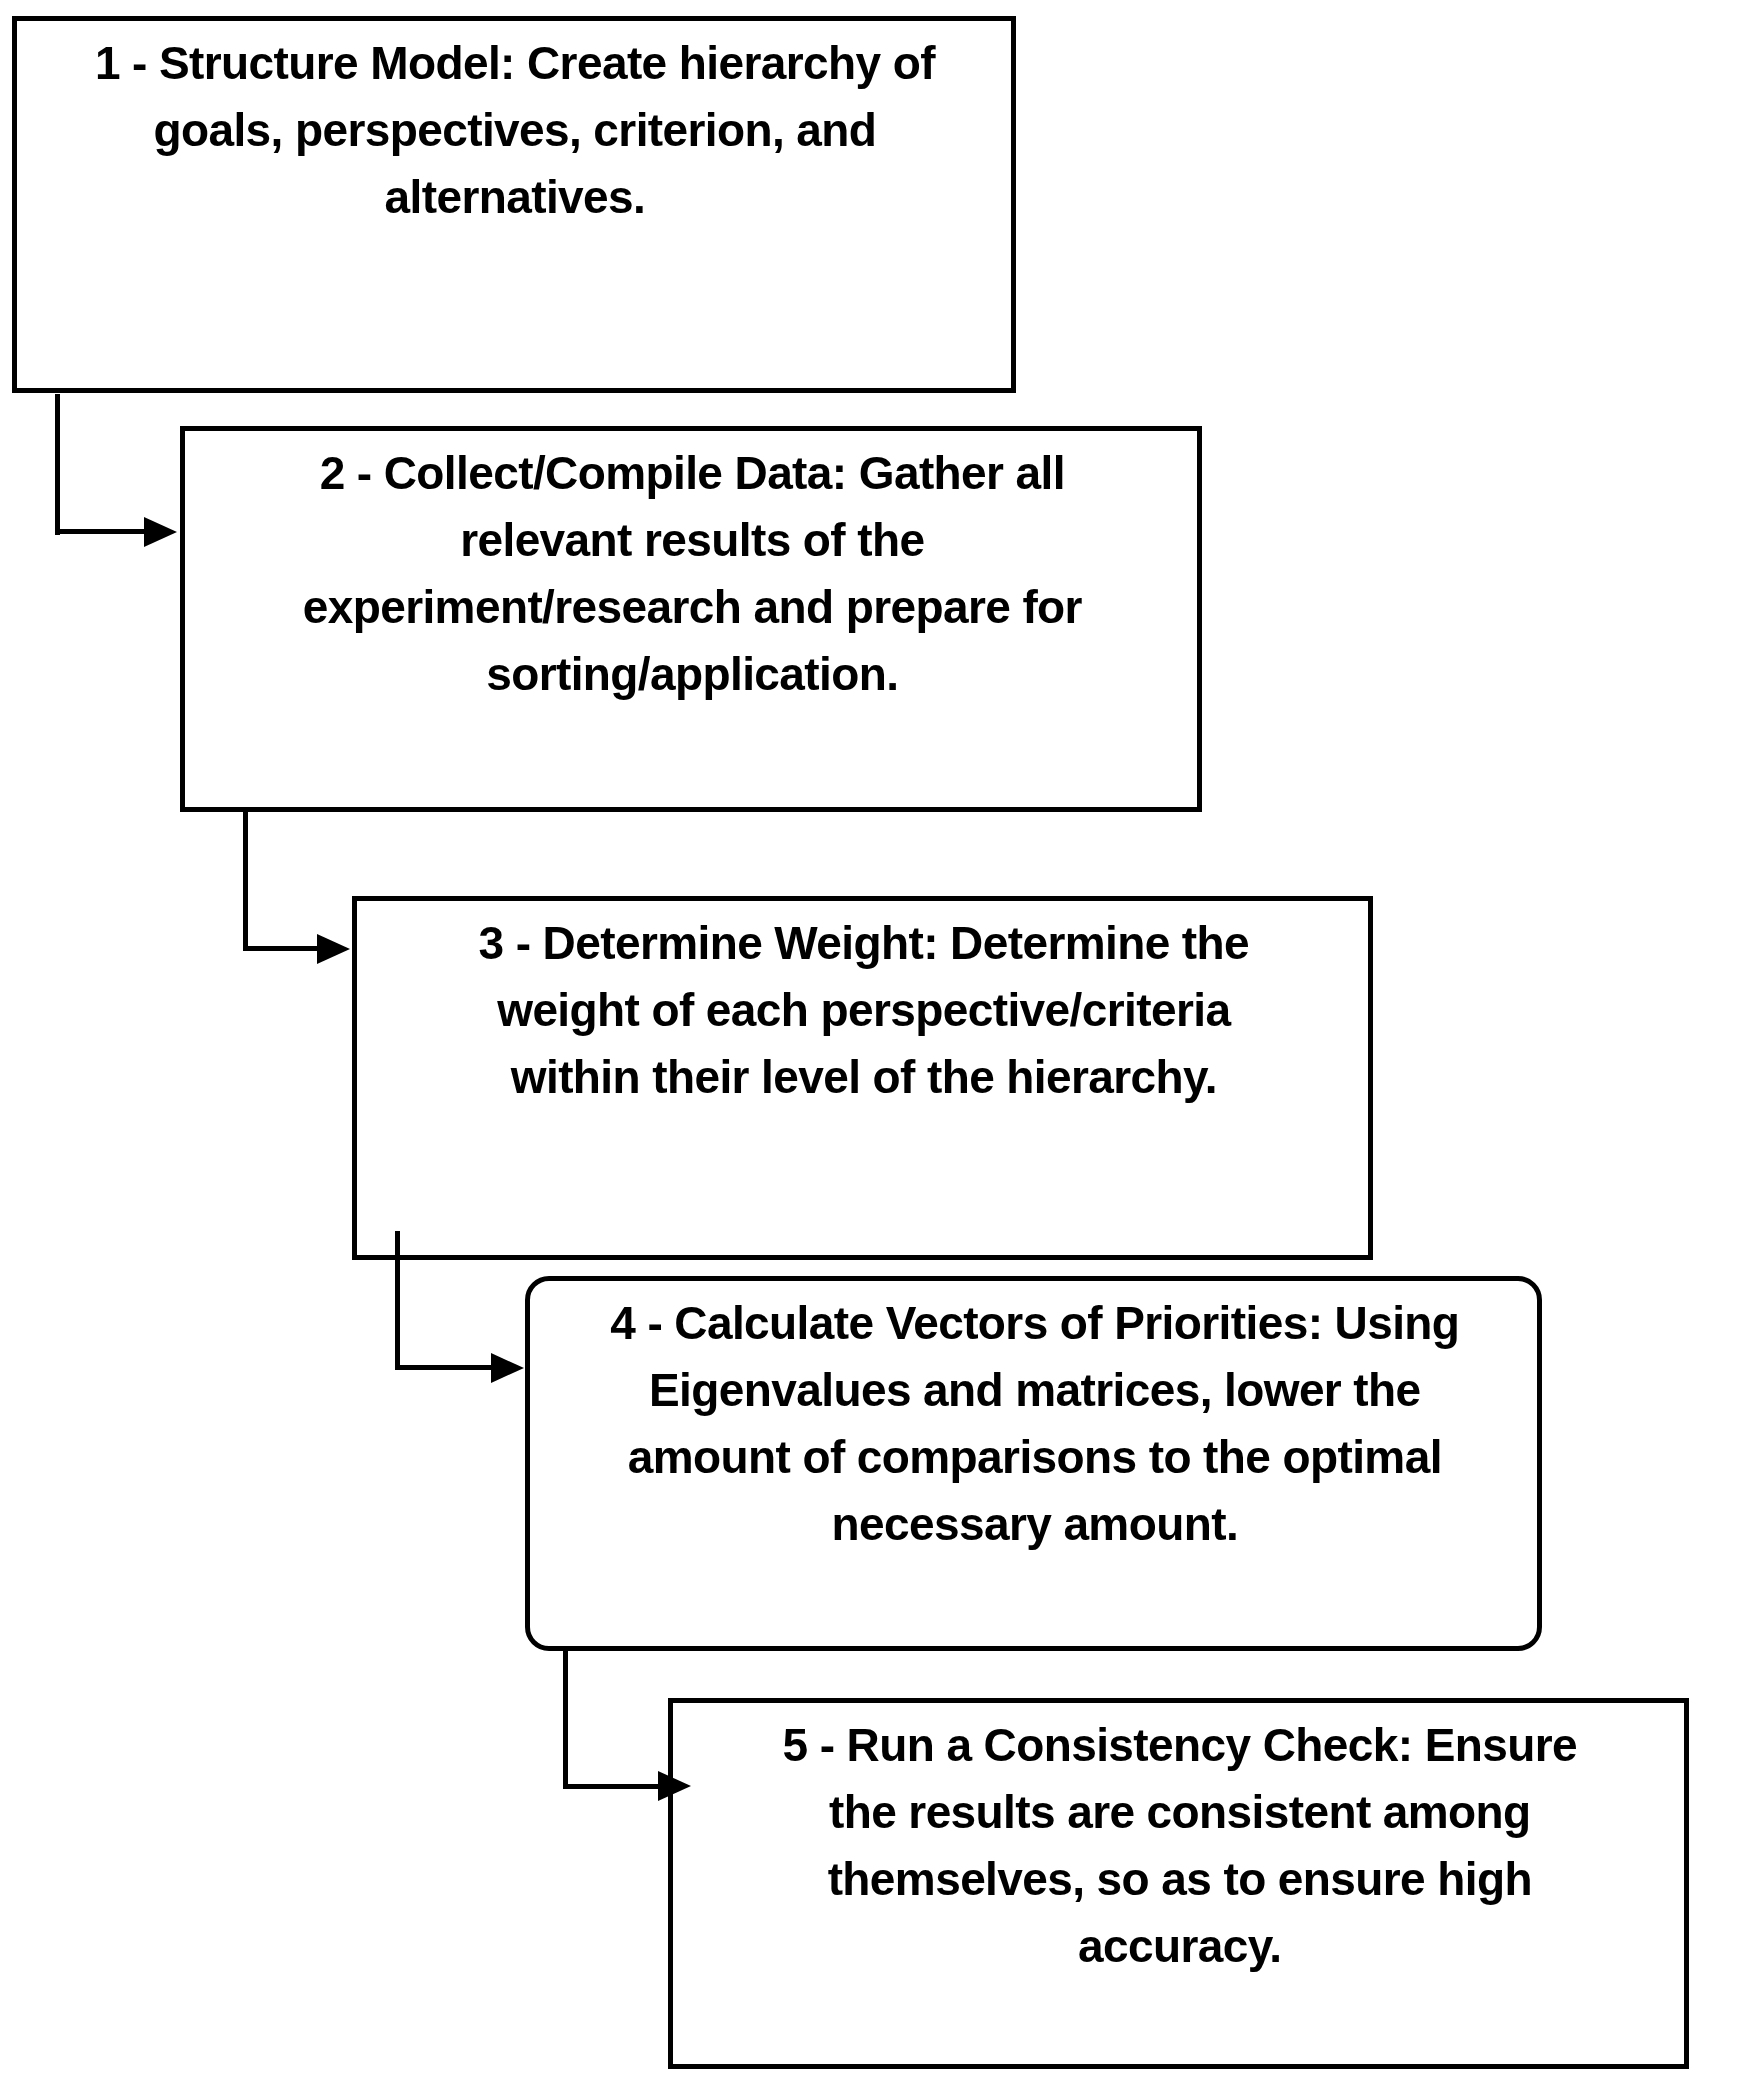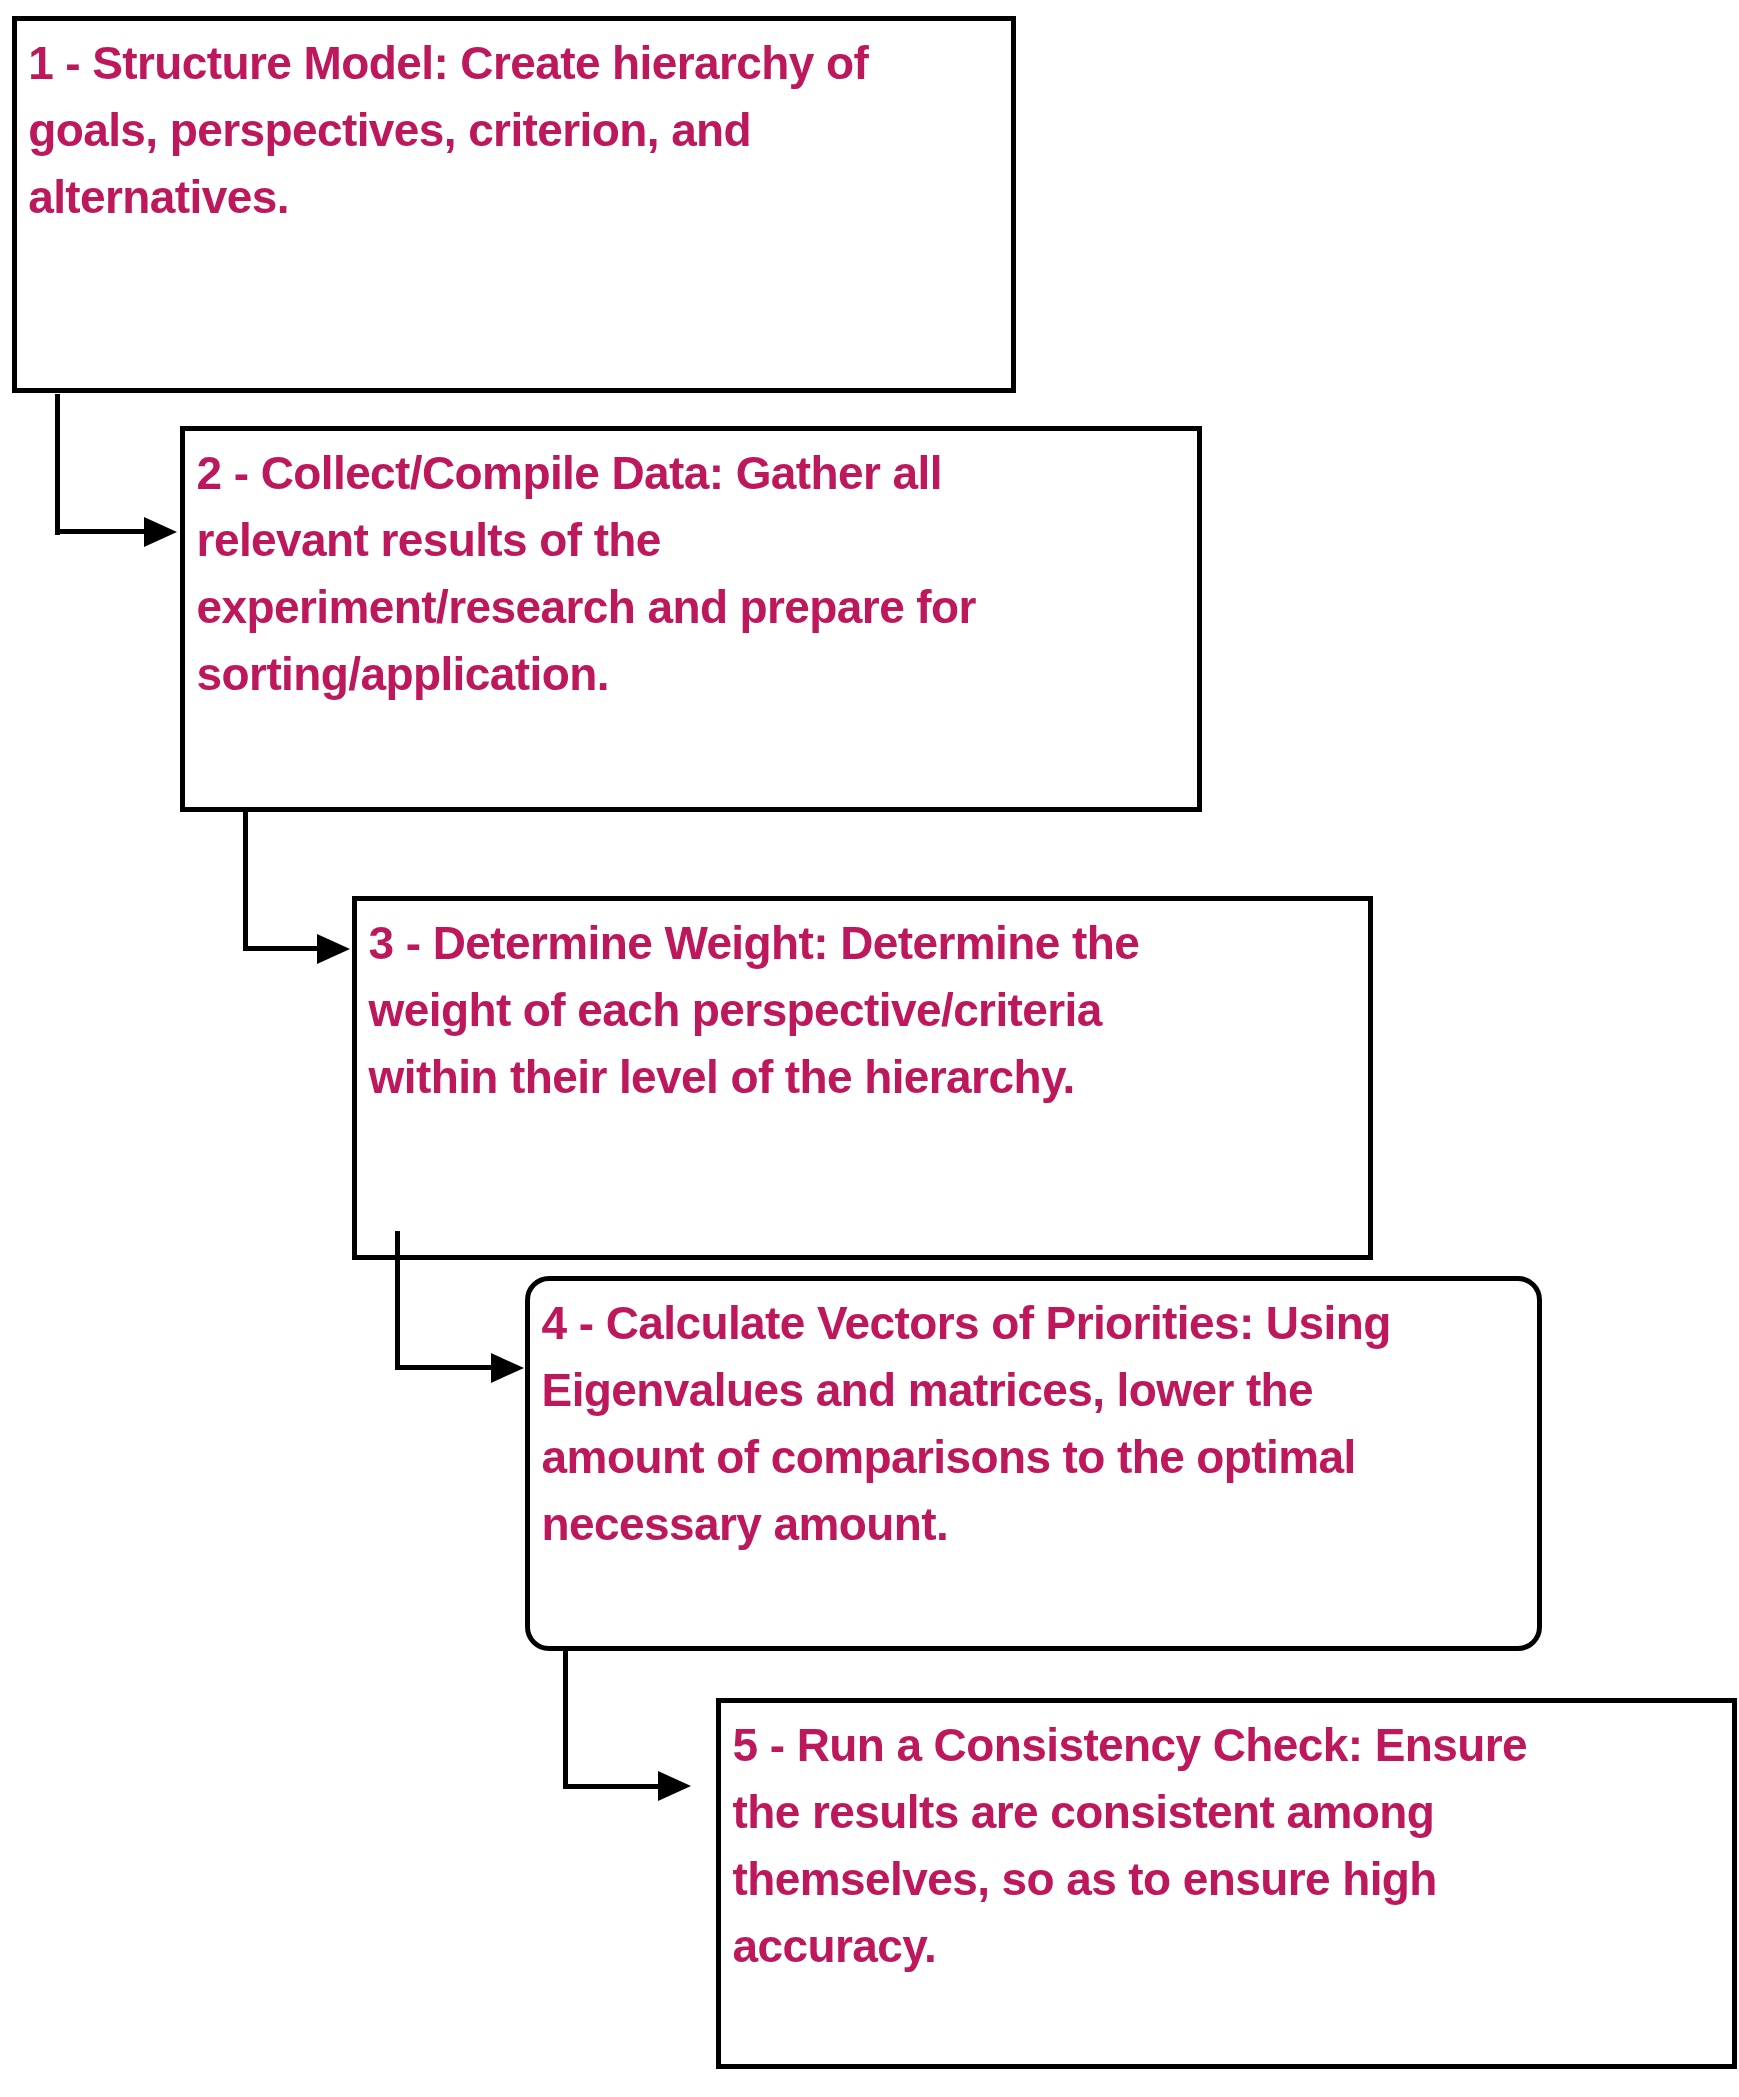--- a/index.html
+++ b/index.html
@@ -19,29 +19,30 @@
     position: absolute;
     box-sizing: border-box;
     background: #ffffff;
     border: 5.8px solid #000000;
   }
   .step-text {
     font-size: 46px;
     font-weight: 700;
     line-height: 67px;
     letter-spacing: -0.6px;
-    color: #be185d;
+    color: #000000;
     padding: 9px 9px 0 11.6px;
     white-space: pre-line;
+    text-align: center;
   }
   .box1 { left: 11.6px;   top: 16px;   width: 1004px; height: 377px; }
   .box2 { left: 180px;  top: 426px;  width: 1022px; height: 386px; }
   .box3 { left: 352px;  top: 896px; width: 1021px; height: 364px; }
   .box4 { left: 525px;  top: 1276px; width: 1017px; height: 375px; border-radius: 24px; }
-  .box5 { left: 716px; top: 1698px; width: 1021px; height: 371px; }
+  .box5 { left: 668px; top: 1698px; width: 1021px; height: 371px; }
 
   .conn-v, .conn-h {
     position: absolute;
     background: #000000;
   }
   .conn-v { width: 5.1px; }
   .conn-h { height: 5.1px; }
   .arrow {
     position: absolute;
     width: 0;

